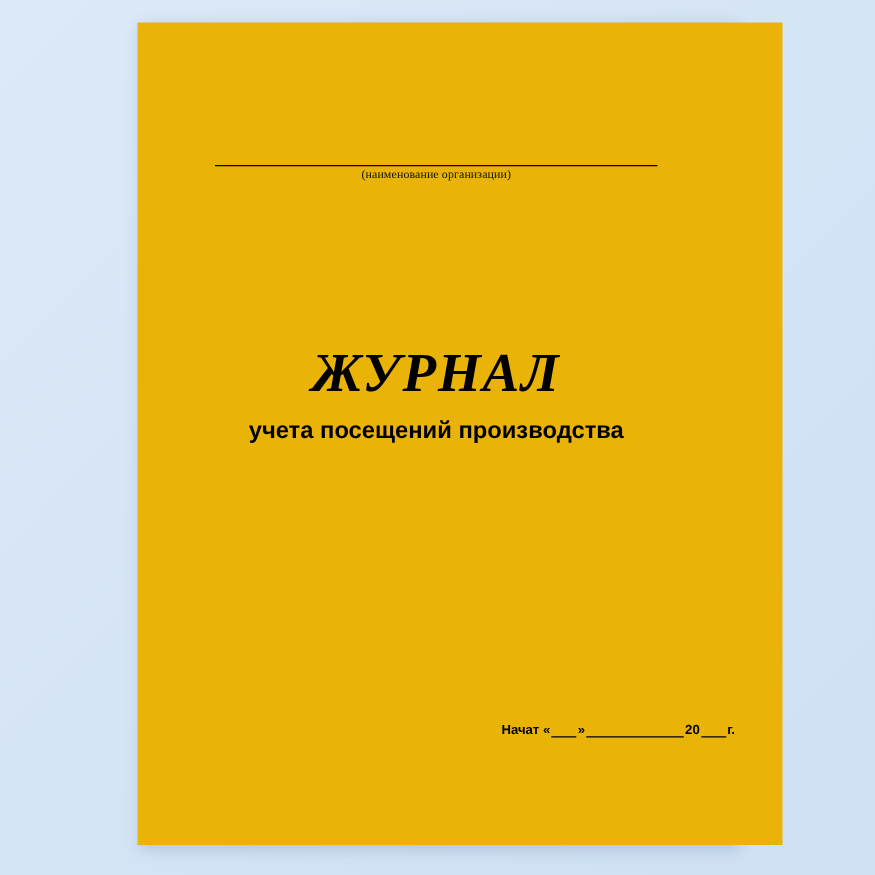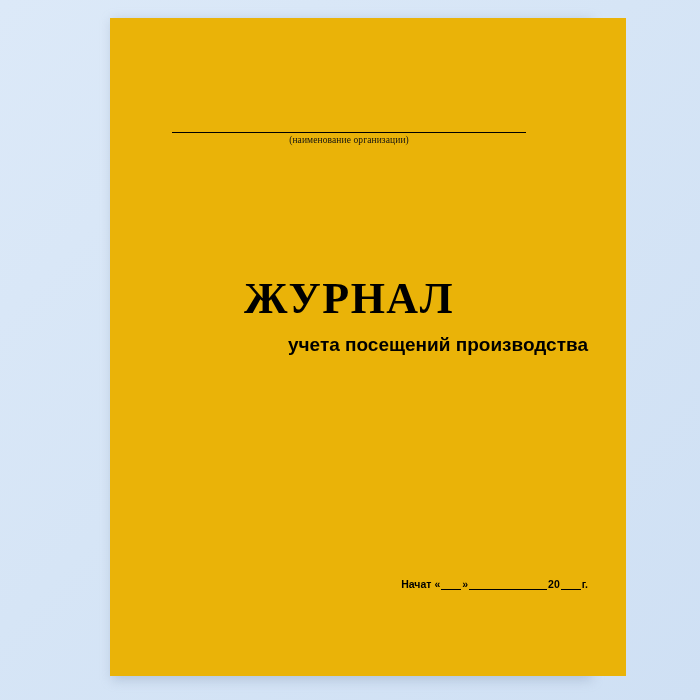--- a/index.html
+++ b/index.html
@@ -63,28 +63,28 @@
     width: 478px;
     text-align: center;
   }
   .title-main {
     font-size: 44px;
     font-weight: bold;
     letter-spacing: 1.5px;
     color: #000;
     line-height: 1.05;
     font-family: "Liberation Serif", serif;
+    font-style: italic;
   }
   .title-sub {
     font-size: 19px;
     font-weight: bold;
     color: #000;
     margin-top: 12px;
     font-family: "Liberation Sans", sans-serif;
-    text-align: right;
   }
   .footer-block {
     position: absolute;
     left: 0;
     top: 560px;
     width: 478px;
   }
   .footer-row {
     font-size: 10.5px;
     font-weight: bold;

